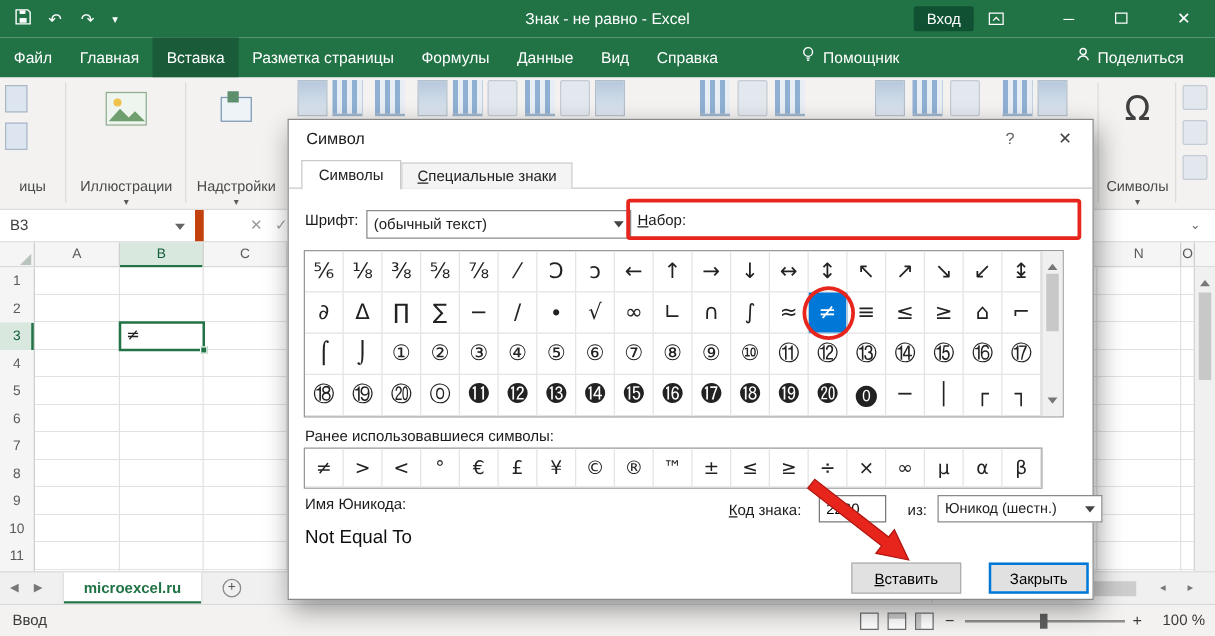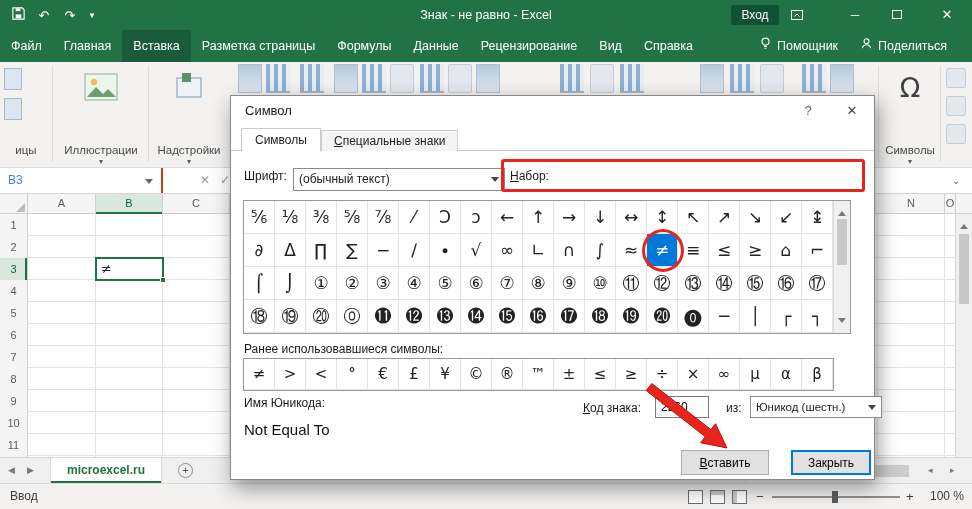--- a/index.html
+++ b/index.html
@@ -37,21 +37,21 @@
 .phico{position:absolute;top:2px;width:24px;height:29px}
 .pa{background:linear-gradient(#b7c9dd,#dde6ef);border:1px solid #b3bfcc}
 .pb{background:repeating-linear-gradient(90deg,#8fb0d3 0 4px,#e9eef5 4px 8px);border-bottom:2px solid #9fb4ca}
 .pc{background:#e3e8ee;border:1px solid #c4cbd4;border-radius:2px}
 .bigbtn{position:absolute;top:0;height:104px}
 .bigico{position:absolute;left:50%;transform:translateX(-50%);top:8px}
 #sym-omega{position:absolute;left:50%;transform:translateX(-50%);top:10px;font-size:27px;color:#404040;font-family:"DejaVu Sans",sans-serif}
 
 
 #formulabar{position:absolute;left:0;top:168px;width:972px;height:26px;background:#fff;border-bottom:1px solid #d6d6d6}
-#namebox{position:absolute;left:0;top:0;width:163px;height:25px;border-right:2px solid #c2410c;line-height:25px;padding-left:8px;font-size:12px;color:#3b82f6}
+#namebox{position:absolute;left:0;top:0;width:163px;height:25px;border-right:7px solid #c2410c;line-height:25px;padding-left:8px;font-size:12px;color:#404040}
 #namebox i{position:absolute;right:8px;top:11px;border:4px solid transparent;border-top:5px solid #666}
 .fbico{position:absolute;top:0;line-height:25px;color:#999;font-size:12px}
 #fb-chev{position:absolute;left:952px;top:0;line-height:25px;color:#666;font-size:10px}
 
 
 #colheaders{position:absolute;left:0;top:194px;width:972px;height:20px;background:#f5f5f5;border-bottom:1px solid #cfcfcf;font-size:11px;color:#5a5a5a}
 #corner{position:absolute;left:0;top:0;width:28px;height:20px;border-right:1px solid #cfcfcf}
 #corner i{position:absolute;right:2px;bottom:2px;width:0;height:0;border-left:9px solid transparent;border-bottom:9px solid #b9c3bd}
 .ch{position:absolute;top:0;height:20px;line-height:19px;text-align:center;border-right:1px solid #cfcfcf;overflow:hidden}
 .ch.sel{background:#d9e8df;color:#15613b;box-shadow:inset 0 -2px 0 #217346}
@@ -161,21 +161,20 @@
     <span class="winbtn" id="btn-close">✕</span>
   </div>
 
   <nav id="ribbontabs">
     <div class="rtab">Файл</div>
     <div class="rtab">Главная</div>
     <div class="rtab active">Вставка</div>
     <div class="rtab">Разметка страницы</div>
     <div class="rtab">Формулы</div>
     <div class="rtab">Данные</div>
-    <div class="rtab">Рецензирование</div>
     <div class="rtab">Вид</div>
     <div class="rtab">Справка</div>
     <div class="rtab helper">
       <span><svg width="13" height="14" viewBox="0 0 14 14">
             <circle cx="7" cy="5.5" r="3.8" fill="none" stroke="#fff" stroke-width="1.2"></circle>
             <path d="M5.5 10.8h3M6 12.6h2" stroke="#fff" stroke-width="1.2"></path>
           </svg></span>
       <span>Помощник</span>
     </div>
     <div class="rtab share">

